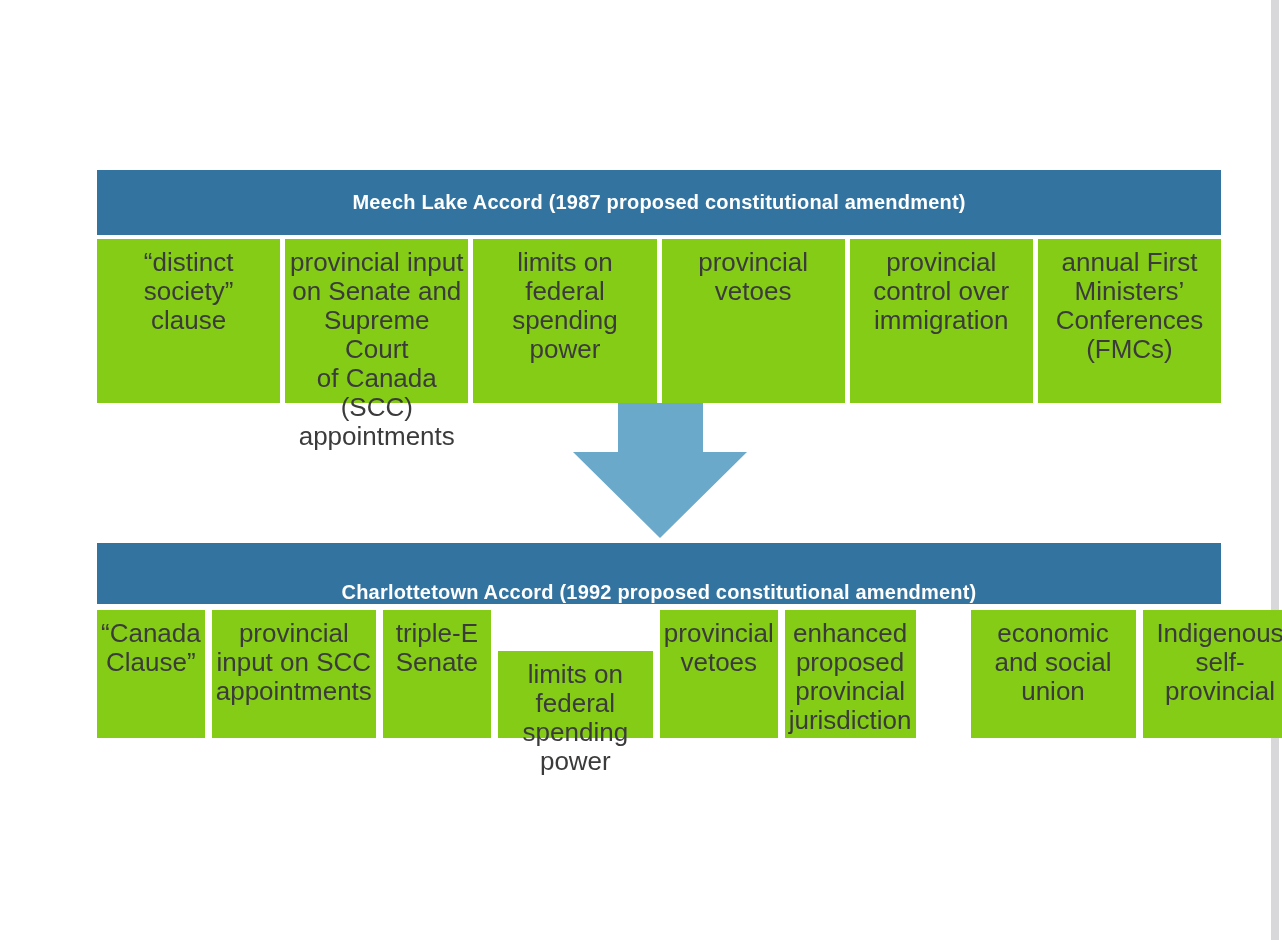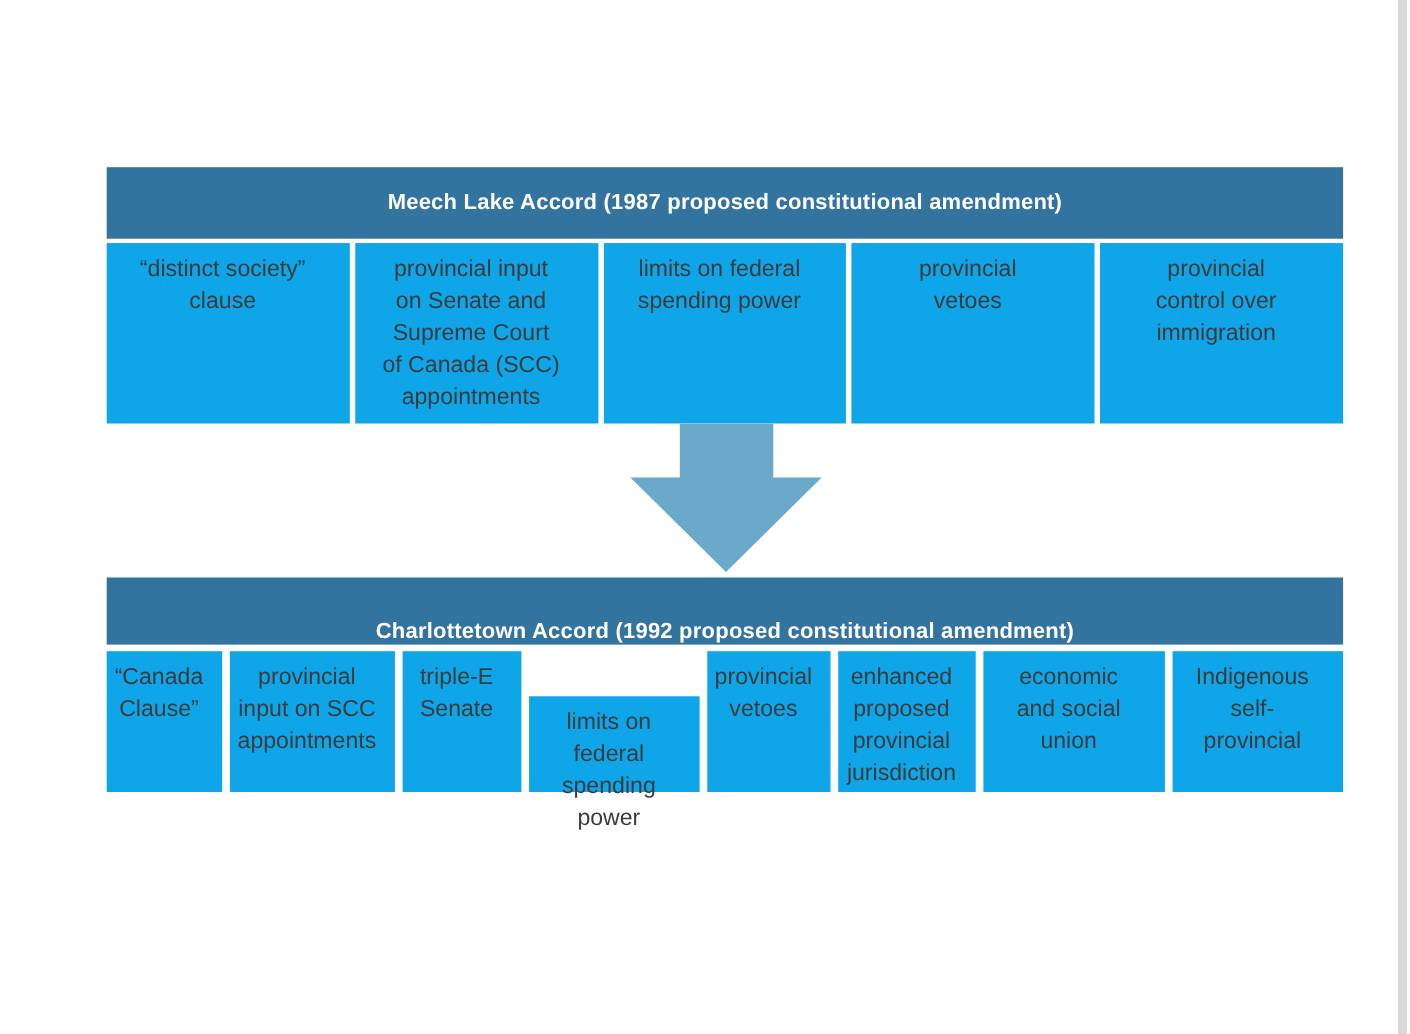--- a/index.html
+++ b/index.html
@@ -16,21 +16,21 @@
     position: absolute;
     left: 1271px;
     top: 0;
     width: 8px;
     height: 940px;
     background: #d8d8da;
   }
   .diagram {
     position: absolute;
     left: 97px;
-    top: 152px;
+    top: 170px;
     width: 1124px;
   }
   .header-bar {
     background: #3373a0;
     color: #ffffff;
     font-weight: bold;
     font-size: 20px;
     letter-spacing: 0.2px;
     display: flex;
     align-items: center;
@@ -46,37 +46,37 @@
     margin-top: 4px;
     height: 164px;
     gap: 5px;
   }
   .row-ch {
     margin-top: 6px;
     height: 128px;
     gap: 7px;
   }
   .cell {
-    background: #0ea5e9;
+    background: #84cc16;
     color: #3b3b3b;
-    font-size: 21px;
+    font-size: 26px;
     line-height: 29px;
     text-align: center;
-    padding: 9px 14px 0 4px;
+    padding: 9px 4px 0 4px;
     box-sizing: border-box;
     white-space: pre-line;
   }
   .row-meech .cell { flex: 1 1 0; }
   .row-ch .cell:nth-child(1) { flex: 0 0 105px; }
   .row-ch .cell:nth-child(2) { flex: 0 0 150px; }
   .row-ch .cell:nth-child(3) { flex: 0 0 108px; }
   .row-ch .cell:nth-child(4) { flex: 0 0 155px; margin-top: 41px; }
   .row-ch .cell:nth-child(5) { flex: 0 0 112px; }
   .row-ch .cell:nth-child(6) { flex: 0 0 125px; }
-  .row-ch .cell:nth-child(7) { flex: 0 0 165px; }
+  .row-ch .cell:nth-child(7) { flex: 0 0 165px; margin-left: 48px; }
   .row-ch .cell:nth-child(8) { flex: 0 0 155px; }
   .arrow-wrap {
     height: 135px;
     position: relative;
   }
   .arrow-wrap svg {
     position: absolute;
     left: 0;
     top: 0;
     display: block;
@@ -102,20 +102,24 @@
 Supreme Court
 of Canada (SCC)
 appointments</div>
     <div class="cell">limits on federal
 spending power</div>
     <div class="cell">provincial
 vetoes</div>
     <div class="cell">provincial
 control over
 immigration</div>
+    <div class="cell">annual First
+Ministers’
+Conferences
+(FMCs)</div>
   </div>
 
   <div class="arrow-wrap">
     <svg width="1124" height="135" viewBox="0 0 1124 135">
       <polygon class="arrow-shape" points="521,0 606,0 606,49 650,49 563,135 476,49 521,49"></polygon>
     </svg>
   </div>
 
   <div class="header-bar header-ch">
     <span>Charlottetown Accord (1992 proposed constitutional amendment)</span>

